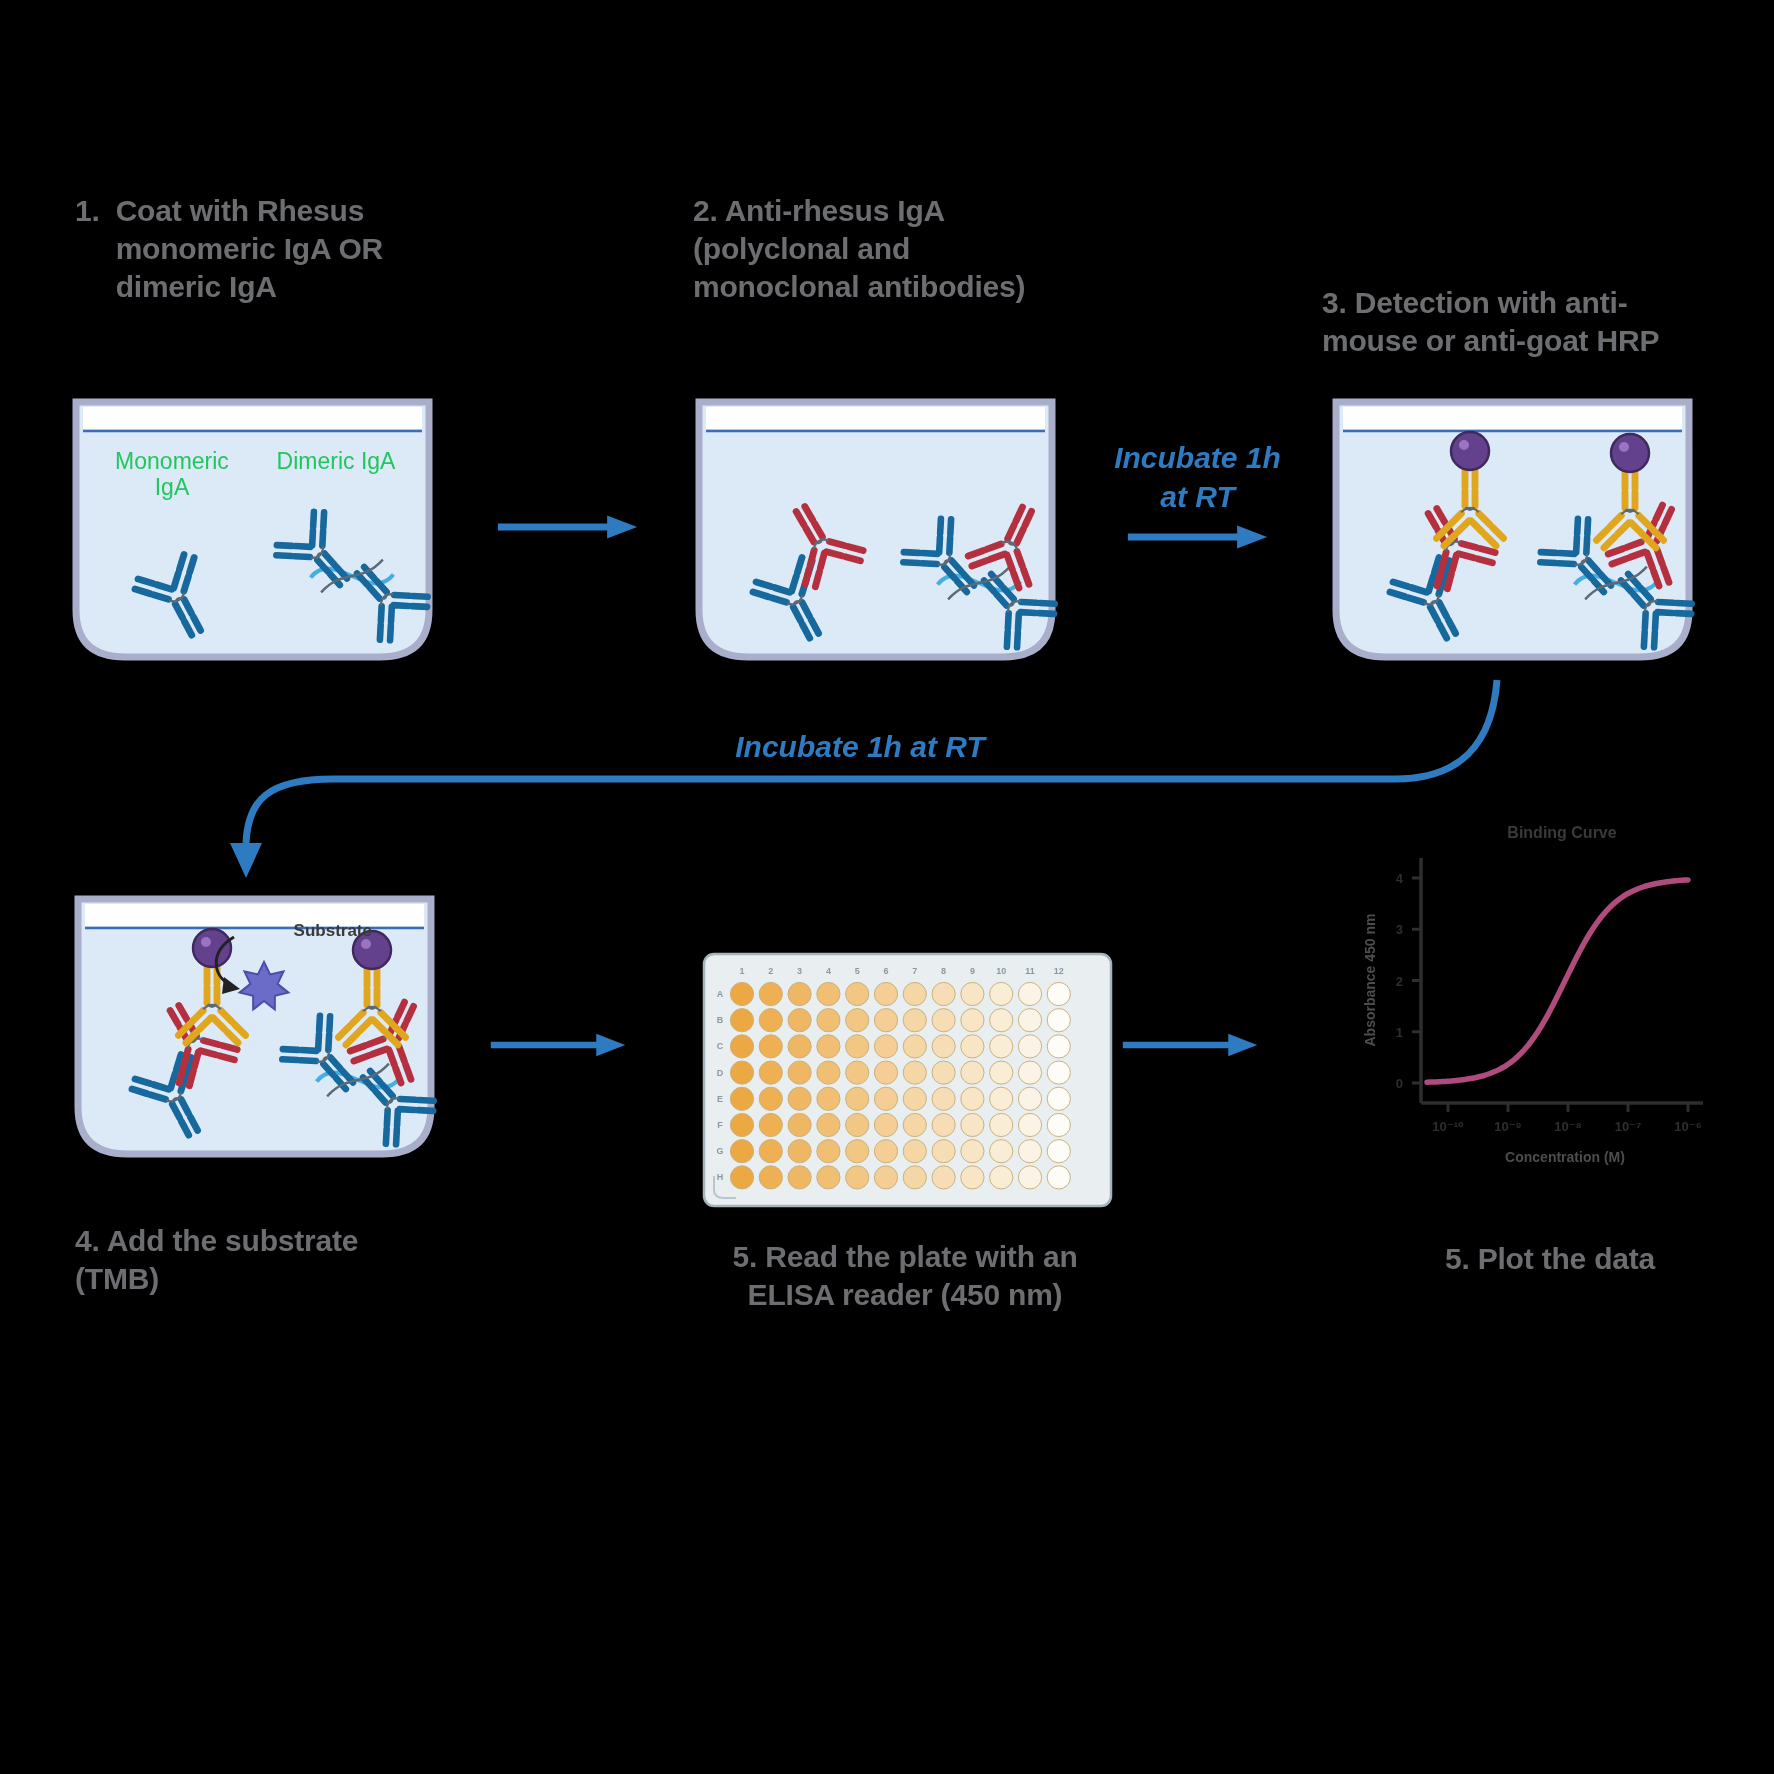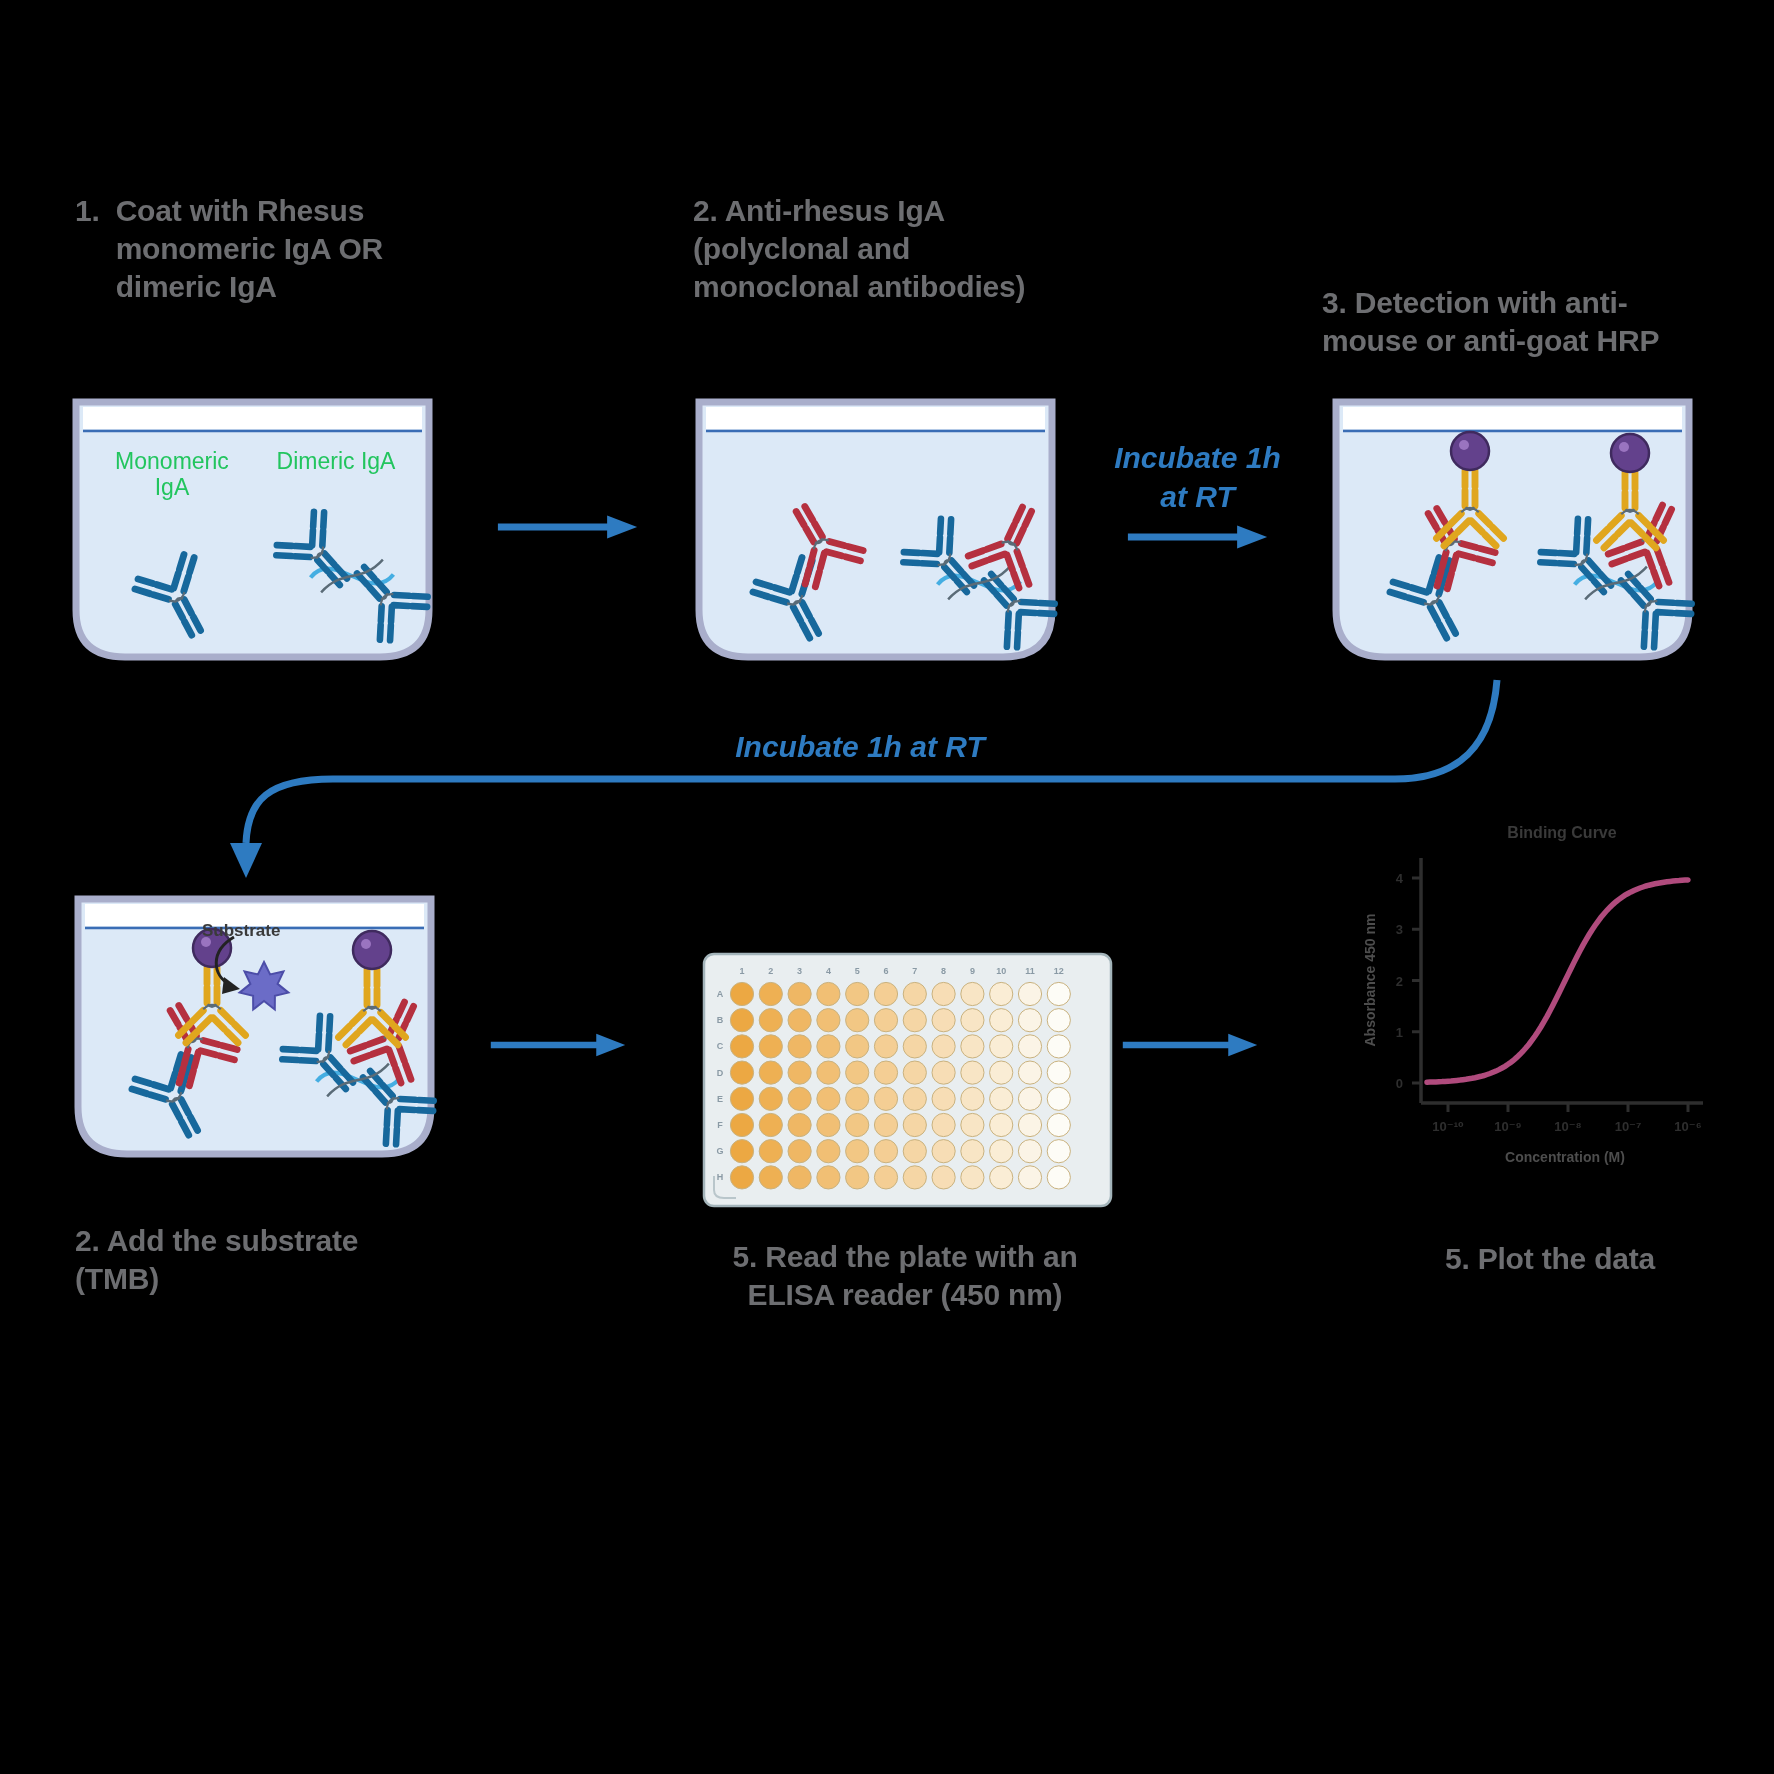--- a/index.html
+++ b/index.html
@@ -8,21 +8,21 @@
   .abs{position:absolute;}
   .caption{color:var(--caption-gray);font-weight:700;font-size:30px;line-height:1.27;letter-spacing:-0.2px;}
   .caption.center{text-align:center;}
   .step1-row{display:flex;gap:16px;}
   .step1-num{flex:0 0 auto;}
   .incubate-label{color:var(--accent-blue);font-weight:700;font-style:italic;font-size:30px;
     line-height:1.3;text-align:center;}
   .well-wrap{width:365px;height:265px;}
   .well-svg{position:absolute;left:0;top:0;width:100%;height:100%;overflow:visible;}
   .well-label{position:absolute;font-size:23px;color:#22c55e;font-weight:500;text-align:center;line-height:1.15;}
-  .substrate-label{position:absolute;font-size:17px;color:#3a3a3a;font-weight:700;text-align:left;}
+  .substrate-label{position:absolute;font-size:17px;color:#3a3a3a;font-weight:700;text-align:right;}
   .arrow-svg{overflow:visible;}
   svg text{font-family:"Liberation Sans","DejaVu Sans",sans-serif;}
   .plate-col-label,.plate-row-label{fill:#8a9aa5;font-size:9px;font-weight:600;}
   .chart-tick{fill:#2e2e2e;font-size:13px;font-weight:700;}
   .chart-axis-label{fill:#4d4d4d;font-size:14px;font-weight:600;}
   .chart-title{fill:#3a3a3a;font-size:16px;font-weight:700;}
 </style>
 </head>
 <body>
 
@@ -49,21 +49,21 @@
   </svg>
 
   <div class="abs caption" style="left:75px;top:192px;width:380px;">
     <div class="step1-row">
       <span class="step1-num">1.</span>
       <span style="width:275px;display:block;">Coat with Rhesus monomeric IgA OR dimeric IgA</span>
     </div>
   </div>
   <div class="abs caption" style="left:693px;top:192px;width:345px;">2. Anti-rhesus IgA (polyclonal and monoclonal antibodies)</div>
   <div class="abs caption" style="left:1322px;top:240px;width:390px;margin-top:44px;">3. Detection with anti-mouse or anti-goat HRP</div>
-  <div class="abs caption" style="left:75px;top:1222px;width:370px;">2. Add the substrate (TMB)</div>
+  <div class="abs caption" style="left:75px;top:1222px;width:370px;">4. Add the substrate (TMB)</div>
   <div class="abs caption center" style="left:685px;top:1238px;width:440px;">5. Read the plate with an ELISA reader (450 nm)</div>
   <div class="abs caption center" style="left:1380px;top:1240px;width:340px;">5. Plot the data</div>
 
   <div class="abs well-wrap" style="left:70px;top:398px;">
     <svg class="well-svg" viewBox="0 0 365 265">
       <path d="M 6,4 H 359 V 212 Q 359,259 310,259 H 55 Q 6,259 6,212 Z" fill="var(--well-fill)" stroke="var(--well-border)" stroke-width="7"></path>
       <rect x="13" y="9" width="339" height="22" fill="#ffffff"></rect>
       <line x1="13" y1="33" x2="352" y2="33" stroke="var(--meniscus-blue)" stroke-width="2.5"></line>
       <use href="#ab" transform="translate(105,195) rotate(-28) scale(1.25)" style="color:var(--ab-blue)"></use>
       <use href="#dimer" transform="translate(282,178) rotate(-12) scale(1.2)" style="color:var(--ab-blue)"></use>

